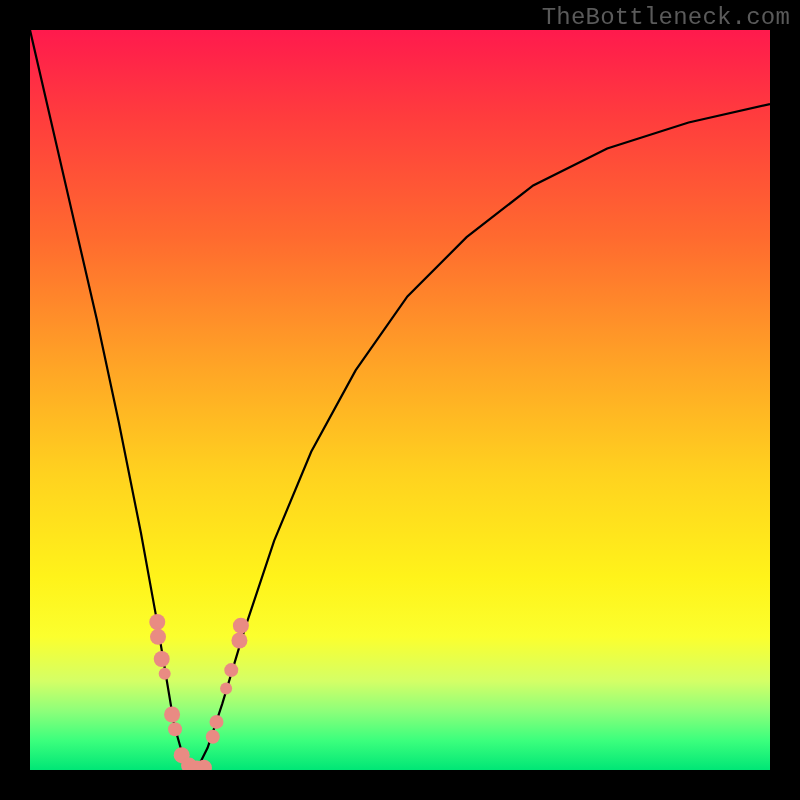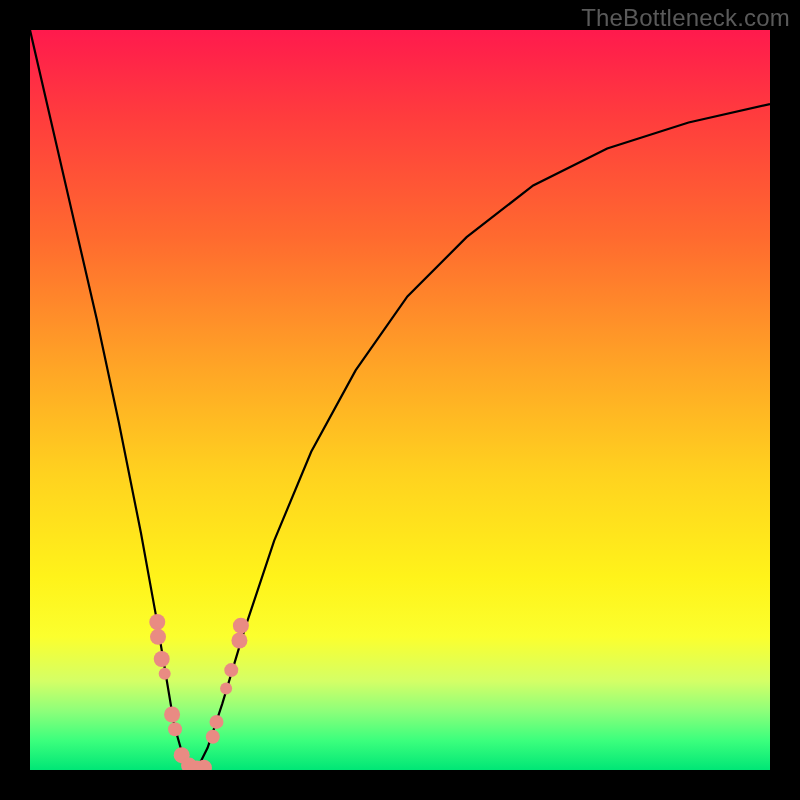--- a/index.html
+++ b/index.html
@@ -47,20 +47,21 @@
   }
   .watermark {
     position: absolute;
     top: 4px;
     right: 10px;
     font-size: 24px;
     font-weight: 500;
     color: #5a5a5a;
     letter-spacing: 0.2px;
     user-select: none;
+    font-family: Liberation Mono, monospace;
   }
 </style>
 </head>
 <body>
 
 <div class="frame">
   <div class="plot">
     <svg class="curves" width="740" height="740" viewBox="0 0 740 740">
       <g>
         <path id="path-left" fill="none" stroke="#000" stroke-width="2.2" d="M0.00 0.00 L22.20 96.20 L44.40 192.40 L66.60 288.60 L88.80 392.20 L111.00 503.20 L125.80 584.60 L136.90 651.20 L144.30 695.60 L151.70 721.50 L159.10 734.08 L166.50 740.00"></path>

